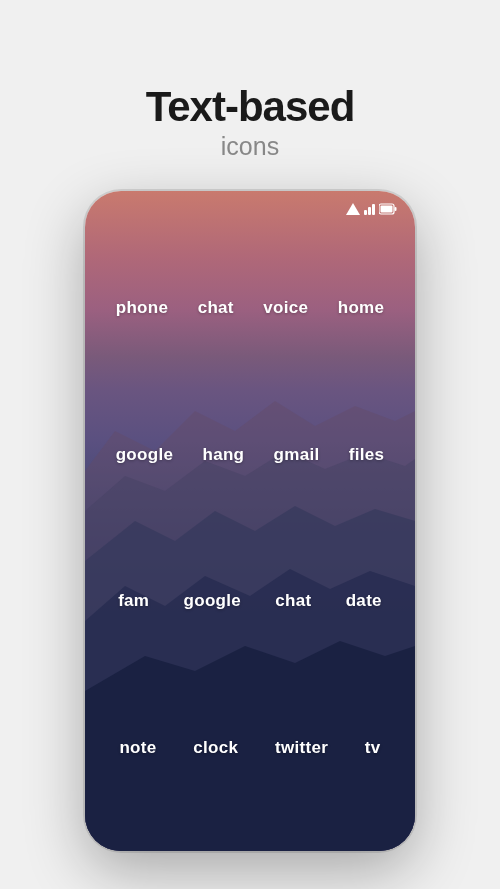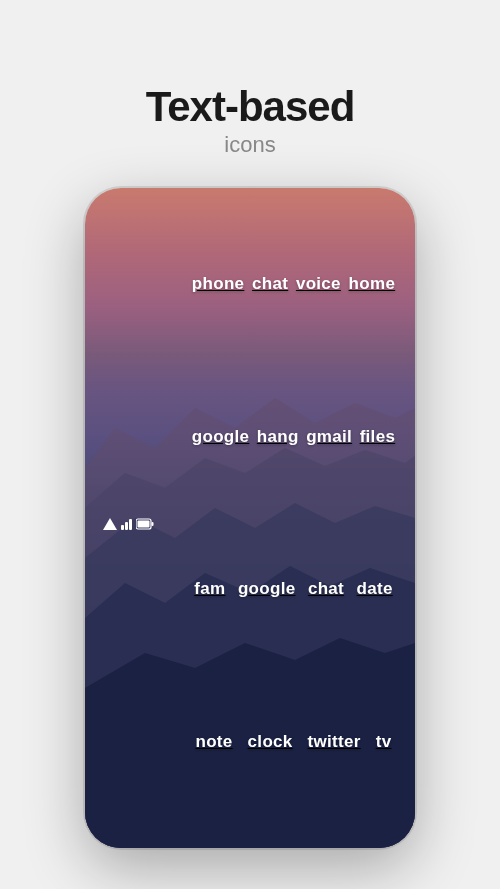--- a/index.html
+++ b/index.html
@@ -29,21 +29,21 @@
     .header-title {
       font-size: 42px;
       font-weight: 900;
       color: #1a1a1a;
       letter-spacing: -1px;
       line-height: 1.1;
       margin-top: 44px;
     }
 
     .header-subtitle {
-      font-size: 22px;
+      font-size: 25px;
       color: #888;
       font-weight: 400;
       margin-top: 2px;
     }
 
     .phone-mockup {
       width: 330px;
       height: 660px;
       border-radius: 36px;
       overflow: hidden;
@@ -67,22 +67,21 @@
         #3a4070 52%,
         #303868 58%,
         #2a3060 65%,
         #252a58 72%,
         #202550 80%,
         #1c2248 90%,
         #181e42 100%
       );
       position: relative;
       display: flex;
-      flex-direction: row;
-      text-decoration: underline;
+      flex-direction: column;
     }
 
     .status-bar {
       display: flex;
       justify-content: flex-end;
       align-items: center;
       padding: 12px 18px 0;
       position: relative;
       z-index: 10;
     }

